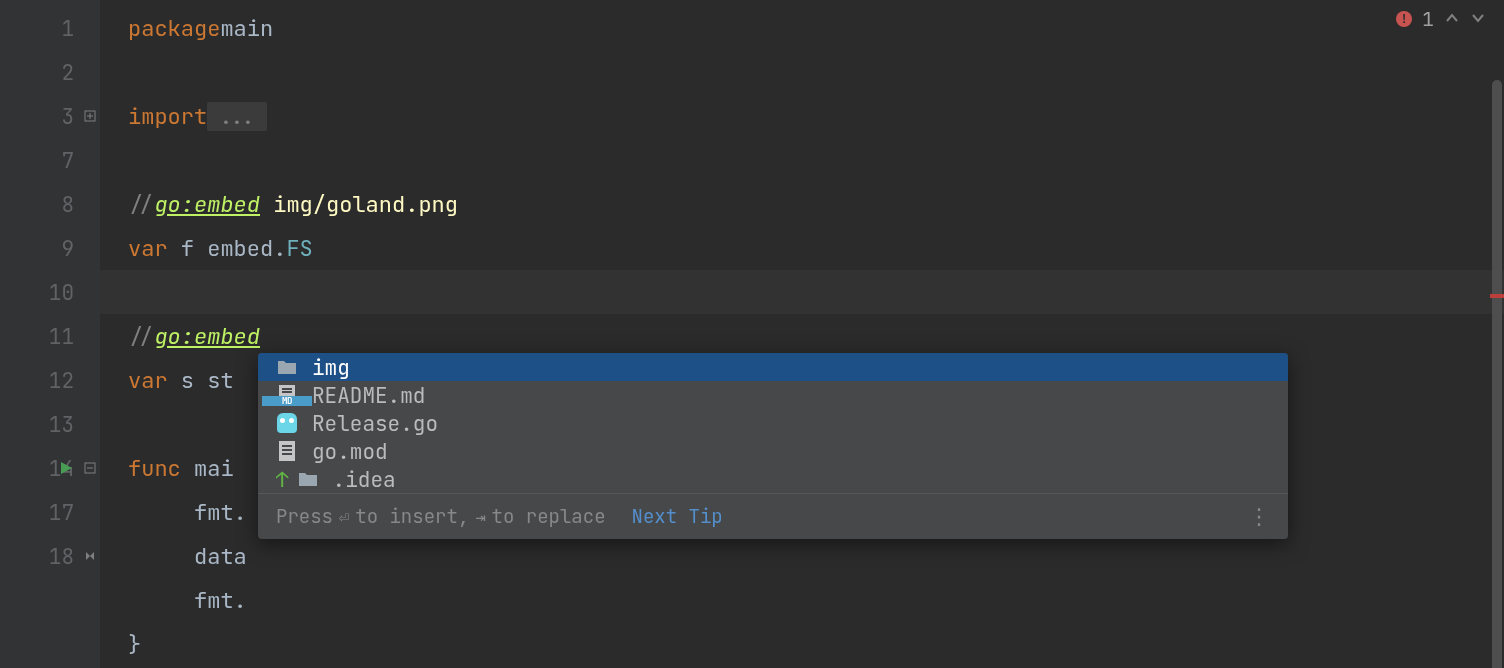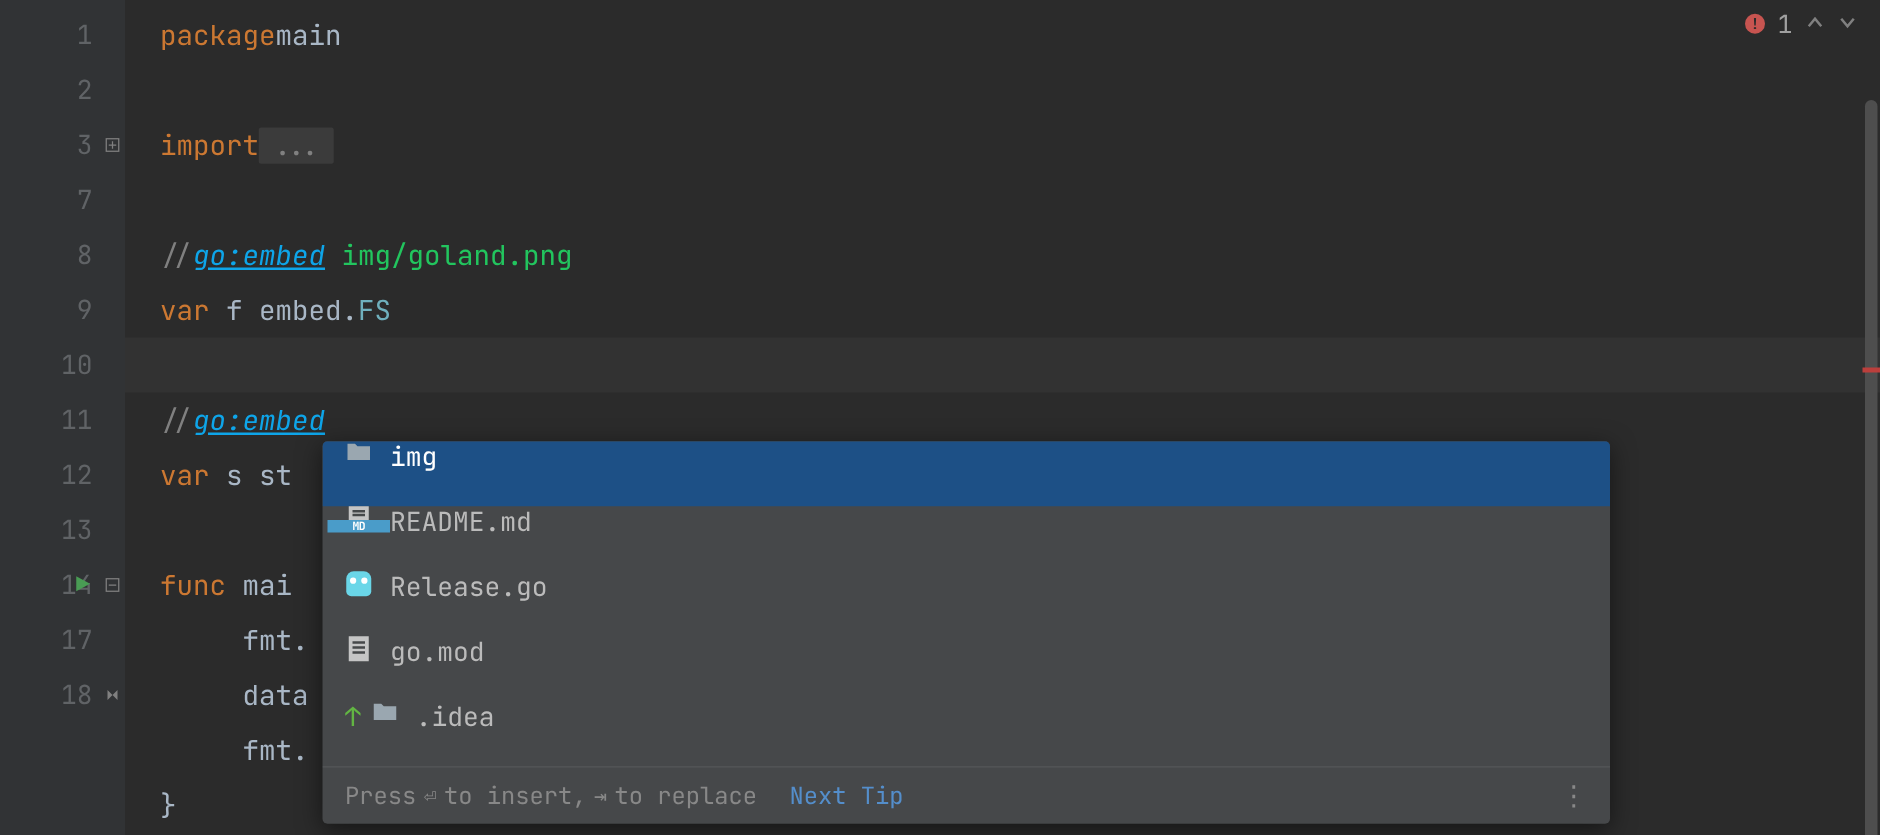--- a/index.html
+++ b/index.html
@@ -55,25 +55,25 @@
     height: 44px;
     display: flex;
     align-items: center;
     white-space: pre;
   }
   .kw { color: #cc7832; }
   .ident { color: #a9b7c6; }
   .type-ref { color: #6fb0bd; }
   .comment-slash { color: #808080; }
   .embed-directive {
-    color: #0ea5e9;
+    color: #bef264;
     font-style: italic;
     text-decoration: underline;
   }
-  .embed-path { color: #22c55e; }
+  .embed-path { color: #fef9c3; }
   .folded {
     background: #3b3b3b;
     color: #808080;
     padding: 0 10px;
     border-radius: 2px;
   }
   .error-squiggle {
     border-bottom: 2px wavy #bc3f3c;
     margin-left: 4px;
     width: 20px;
@@ -122,23 +122,23 @@
     left: 258px;
     top: 353px;
     width: 1030px;
     background: #46484a;
     box-shadow: 0 5px 20px rgba(0,0,0,0.5);
     border-radius: 4px;
     overflow: hidden;
     z-index: 10;
   }
   .popup-item {
-    height: 52px;
-    display: flex;
-    align-items: flex-start;
+    height: 28px;
+    display: flex;
+    align-items: center;
     padding: 0 18px;
     gap: 14px;
     color: #bbbbbb;
     font-size: 21px;
     cursor: pointer;
   }
   .popup-item.selected {
     background: #1d5086;
     color: #ffffff;
   }

